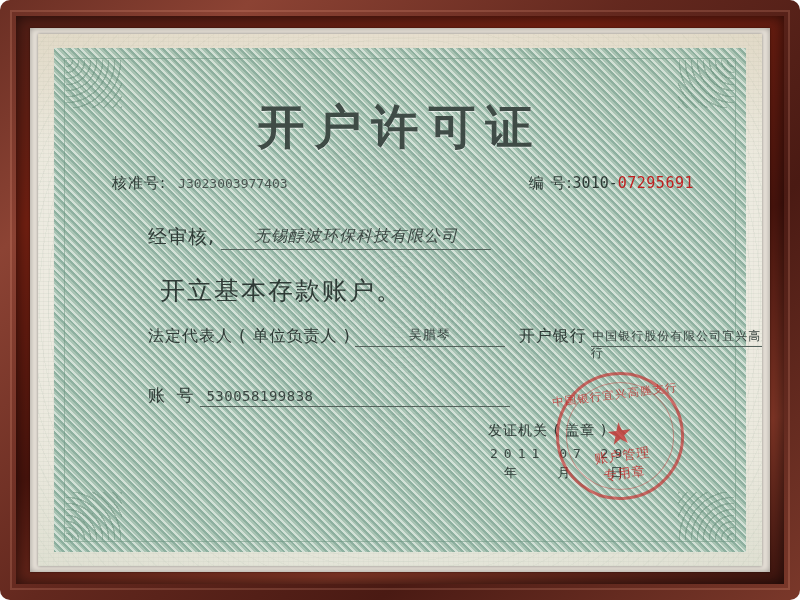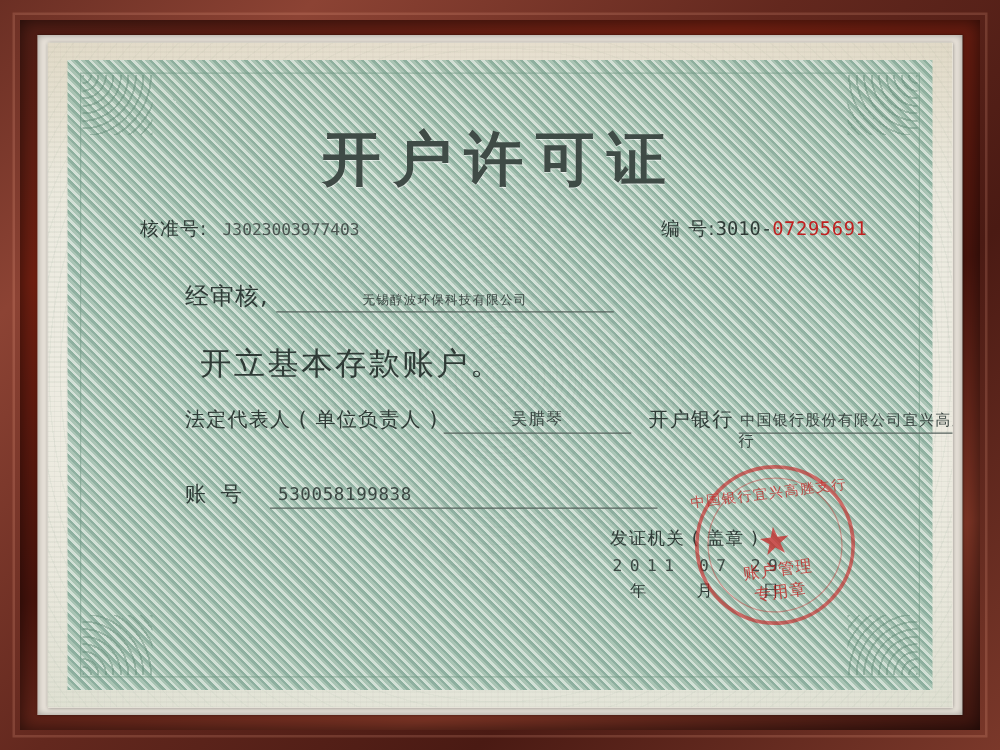--- a/index.html
+++ b/index.html
@@ -14,20 +14,21 @@
     font-family: "Liberation Serif", serif;
   }
 
   
   #frame-outer {
     position: absolute;
     left: 0; top: 0;
     width: 800px; height: 600px;
     background: linear-gradient(135deg, #6b2f24 0%, #8c4334 18%, #63281e 45%, #4a1a13 70%, #7a382a 100%);
     box-sizing: border-box;
+    border-radius: 10px;
   }
   #frame-bevel-1 {
     position: absolute;
     left: 10px; top: 10px; right: 10px; bottom: 10px;
     border: 2px solid rgba(255,180,150,0.18);
     box-sizing: border-box;
   }
   #frame-inner-wood {
     position: absolute;
     left: 16px; top: 16px; right: 16px; bottom: 16px;
@@ -180,25 +181,26 @@
   #line1-pre { }
   #company-blank {
     display: inline-block;
     width: 270px;
     margin: 0 6px;
     border-bottom: 1px solid #55625c;
     text-align: center;
     position: relative;
   }
   #company-name {
-    font-size: 10px;
+    font-size: 16px;
     color: #3c4743;
     display: block;
     padding-bottom: 2px;
     white-space: nowrap;
+    font-style: italic;
   }
   #line1-post { }
 
   #line2 { left: 122px; top: 240px; font-size: 25px; letter-spacing: 2px; }
 
   #line3 { left: 110px; top: 292px; font-size: 16px; letter-spacing: 1px; display: flex; align-items: flex-end; }
   #rep-label { white-space: nowrap; }
   #rep-blank {
     display: inline-block;
     width: 150px;
@@ -231,21 +233,21 @@
     top: 15px;
     font-size: 12px;
     color: #3c4743;
     text-align: left;
   }
 
   #line4 { left: 110px; top: 350px; font-size: 17px; letter-spacing: 3px; display: flex; align-items: flex-end; }
   #account-blank {
     display: inline-block;
     width: 310px;
-    margin-left: 20px;
+    margin-left: 4px;
     border-bottom: 1px solid #55625c;
   }
   #account-number {
     font-family: "DejaVu Sans Mono", monospace;
     font-size: 14px;
     letter-spacing: 0.5px;
     color: #3c4743;
     display: block;
     padding-bottom: 2px;
     padding-left: 6px;

